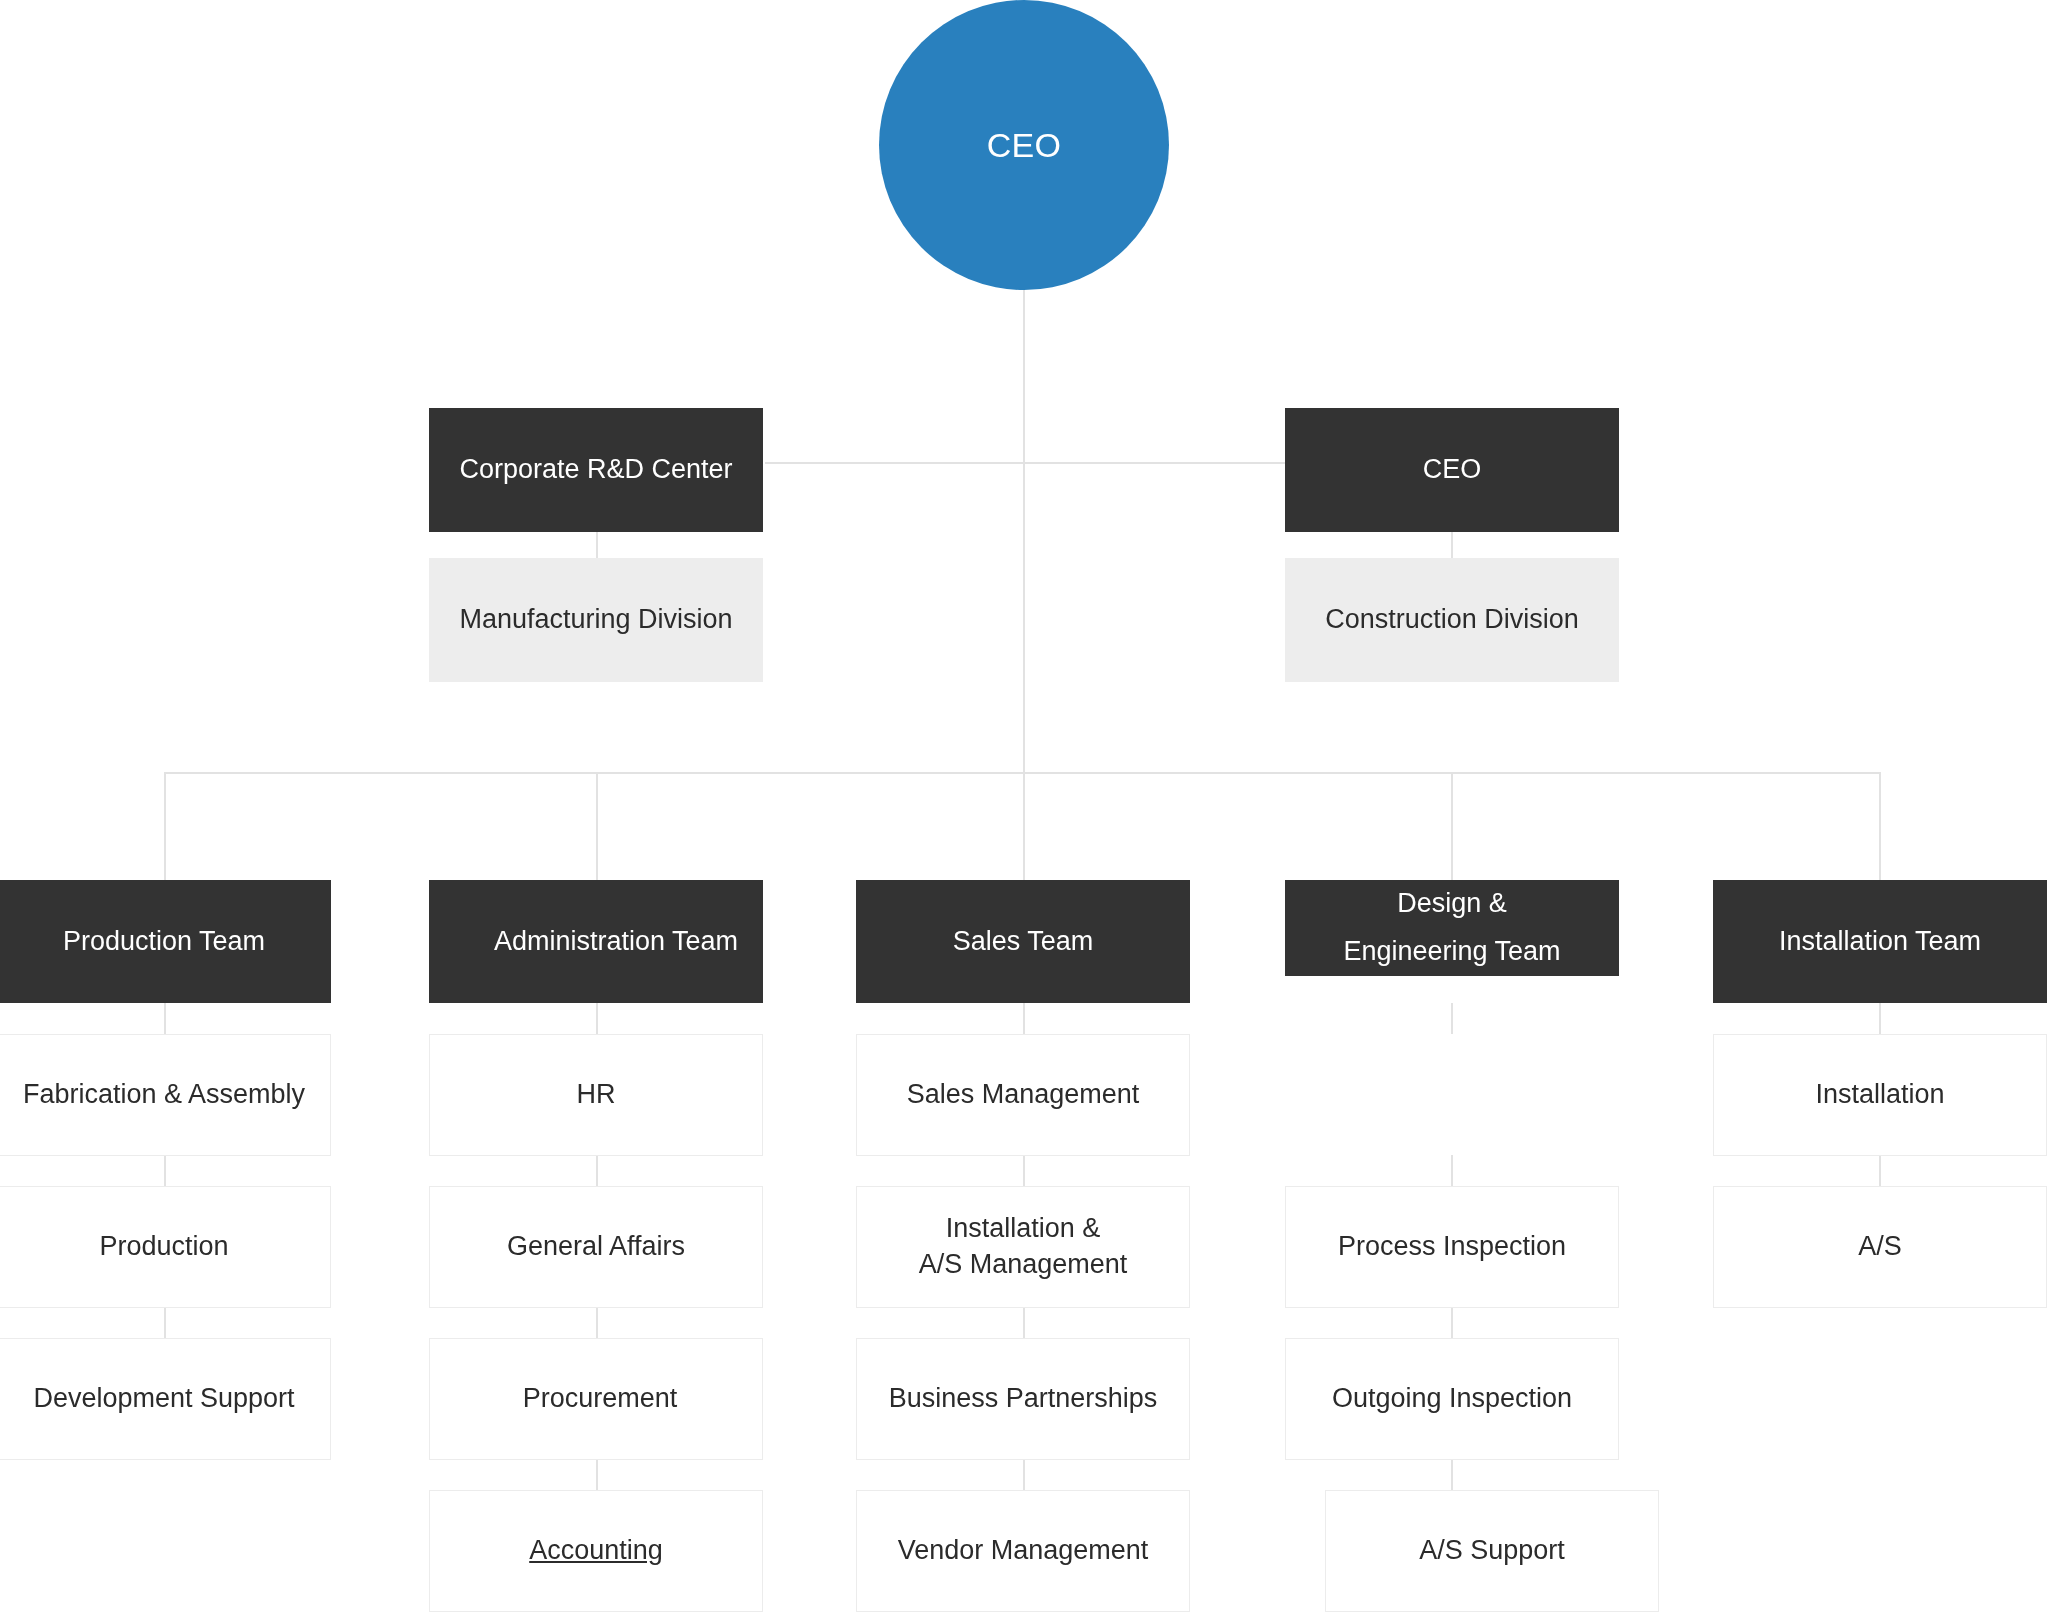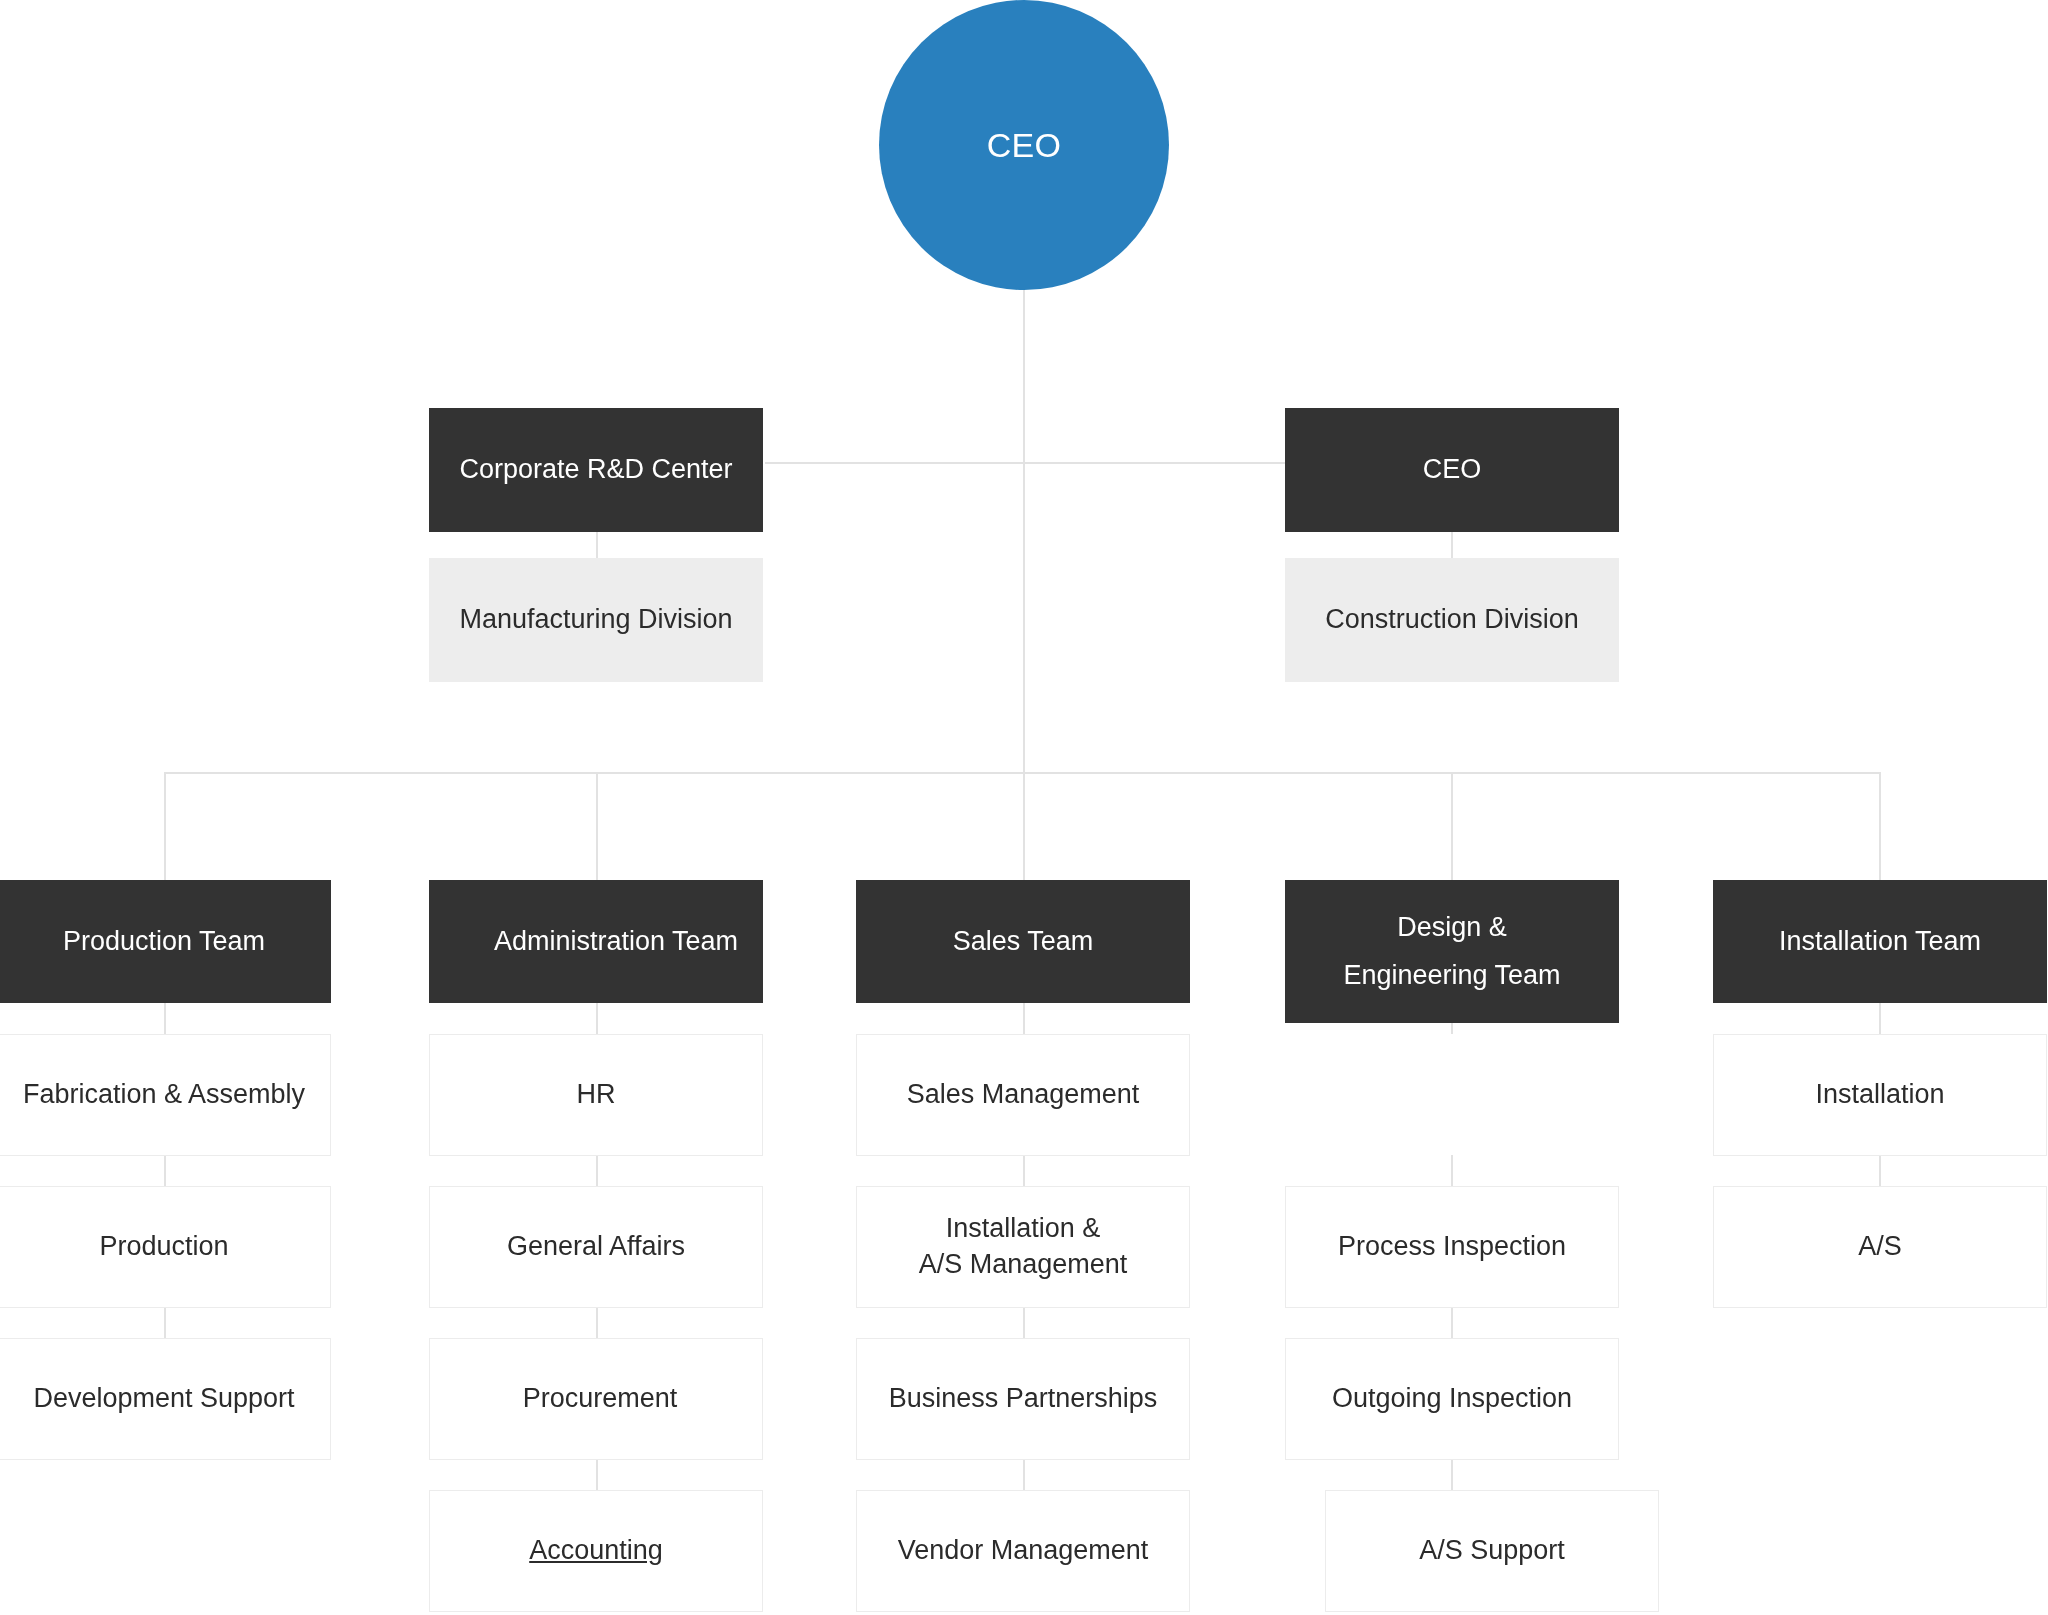--- a/index.html
+++ b/index.html
@@ -152,21 +152,21 @@
   <div class="node node-dark" style="left:429px; top:880px; width:334px; height:123px;padding-left:40px;">
     <div class="stack">
       <span class="node-line">Administration Team</span>
     </div>
   </div>
   <div class="node node-dark" style="left:856px; top:880px; width:334px; height:123px;">
     <div class="stack">
       <span class="node-line">Sales Team</span>
     </div>
   </div>
-  <div class="node node-dark" style="left:1285px; top:880px; width:334px; height:143px;">
+  <div class="node node-dark" style="left:1285px; top:880px; width:334px; height:96px;">
     <div class="stack">
       <span class="node-line">Design &amp;</span>
       <span class="node-line">Engineering Team</span>
     </div>
   </div>
   <div class="node node-dark" style="left:1713px; top:880px; width:334px; height:123px;">
     <div class="stack">
       <span class="node-line">Installation Team</span>
     </div>
   </div>

